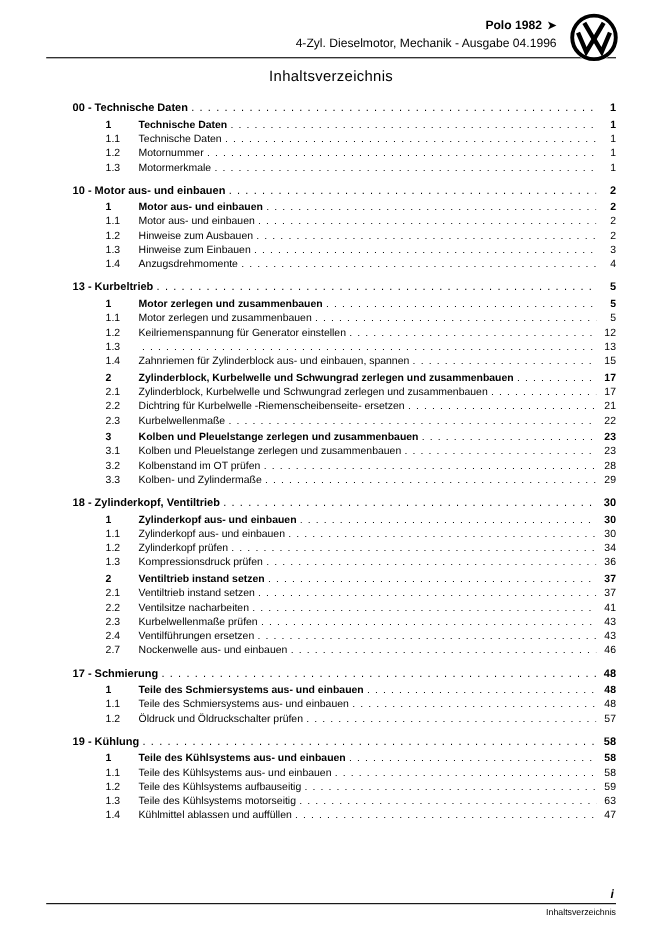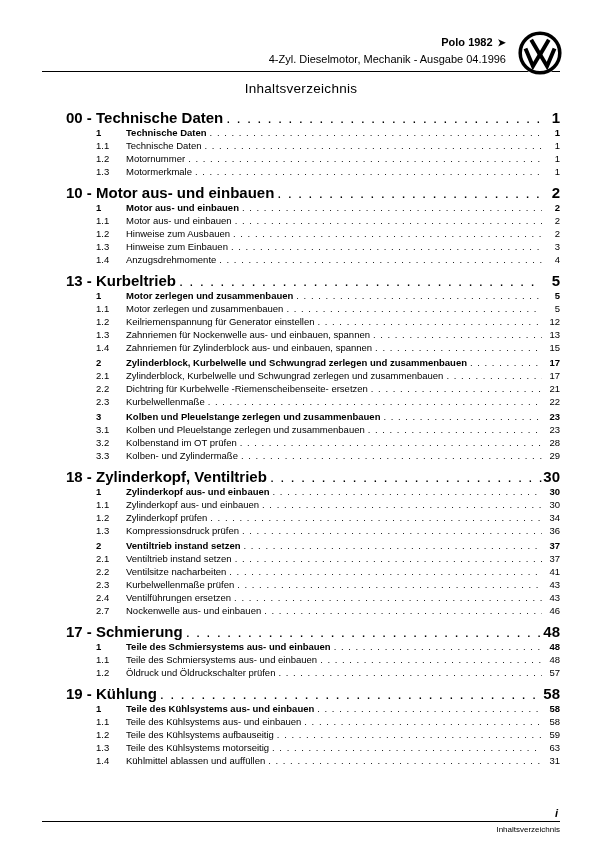--- a/index.html
+++ b/index.html
@@ -3,41 +3,41 @@
 <meta charset="utf-8">
 <style>
   * { margin:0; padding:0; box-sizing:border-box; }
   html,body { background:#ffffff; }
   body {
     width:600px; height:848px;
     font-family:"Liberation Sans", sans-serif;
     color:#000;
     overflow:hidden;
   }
-  .page { width:600px; height:848px; padding:35px 40px 0 42px; position:relative; }
+  .page { width:600px; height:848px; padding:16px 40px 0 42px; position:relative; }
 
   
   .header { position:relative; text-align:right; padding-right:54px; }
   .model-line { font-size:11px; font-weight:bold; line-height:14px; }
   .arrow { font-size:10px; margin-left:5px; }
   .subtitle { font-size:11px; font-weight:normal; line-height:14px; margin-top:2px; }
   .logo {
     position:absolute; top:-4px; right:-2px;
     width:44px; height:44px; background:#fff; border-radius:50%; z-index:2;
   }
   .header-rule { border:0; border-top:1px solid #000; margin-top:5px; }
 
   .toc-title { font-size:13.5px; font-weight:400; text-align:center; margin-top:9px; letter-spacing:0.3px; }
 
   
   #toc { margin-top:15px; }
   .toc-section { margin-top:8px; }
   .toc-section:first-child { margin-top:0; }
   .row { display:flex; align-items:baseline; line-height:13px; }
-  .section-row { font-size:15px; font-weight:bold; padding-left:24px; margin-bottom:2px; }
+  .section-row { font-size:10px; font-weight:bold; padding-left:24px; margin-bottom:2px; }
   .item-row { font-size:9.5px; padding-left:54px; }
   .item-row.main { font-weight:bold; margin-top:2px; }
   .num { flex:0 0 30px; }
   .entry-title { flex:0 1 auto; white-space:nowrap; }
   .dots { flex:1 1 0; overflow:hidden; white-space:nowrap; margin-left:3px; min-width:10px; }
   .dots::after {
     font-weight:normal; letter-spacing:1px;
     content:". . . . . . . . . . . . . . . . . . . . . . . . . . . . . . . . . . . . . . . . . . . . . . . . . . . . . . . . . . . . . . . . . . . . . . . . . . . . . . . . . . . . . . . . . . . . . . . . . . . . . . . . . . . . . . . . . . . . . . . .";
   }
   .page-col { flex:0 0 18px; text-align:right; }
@@ -177,21 +177,20 @@
 
   <div class="row item-row">
     <span class="num">1.2</span>
     <span class="entry-title">Keilriemenspannung für Generator einstellen</span>
     <span class="dots"></span>
     <span class="page-col">12</span>
   </div>
 
   <div class="row item-row">
     <span class="num">1.3</span>
-    <span class="entry-title">Zahnriemen für Nockenwelle aus- und einbauen, spannen</span>
     <span class="dots"></span>
     <span class="page-col">13</span>
   </div>
 
   <div class="row item-row">
     <span class="num">1.4</span>
     <span class="entry-title">Zahnriemen für Zylinderblock aus- und einbauen, spannen</span>
     <span class="dots"></span>
     <span class="page-col">15</span>
   </div>
@@ -397,21 +396,21 @@
     <span class="num">1.3</span>
     <span class="entry-title">Teile des Kühlsystems motorseitig</span>
     <span class="dots"></span>
     <span class="page-col">63</span>
   </div>
 
   <div class="row item-row">
     <span class="num">1.4</span>
     <span class="entry-title">Kühlmittel ablassen und auffüllen</span>
     <span class="dots"></span>
-    <span class="page-col">31</span>
+    <span class="page-col">47</span>
   </div>
 </div>
   </section>
 </main>
 
   <footer class="footer">
     <div class="page-num">i</div>
     <hr class="footer-rule">
     <div class="footer-label">Inhaltsverzeichnis</div>
   </footer>

